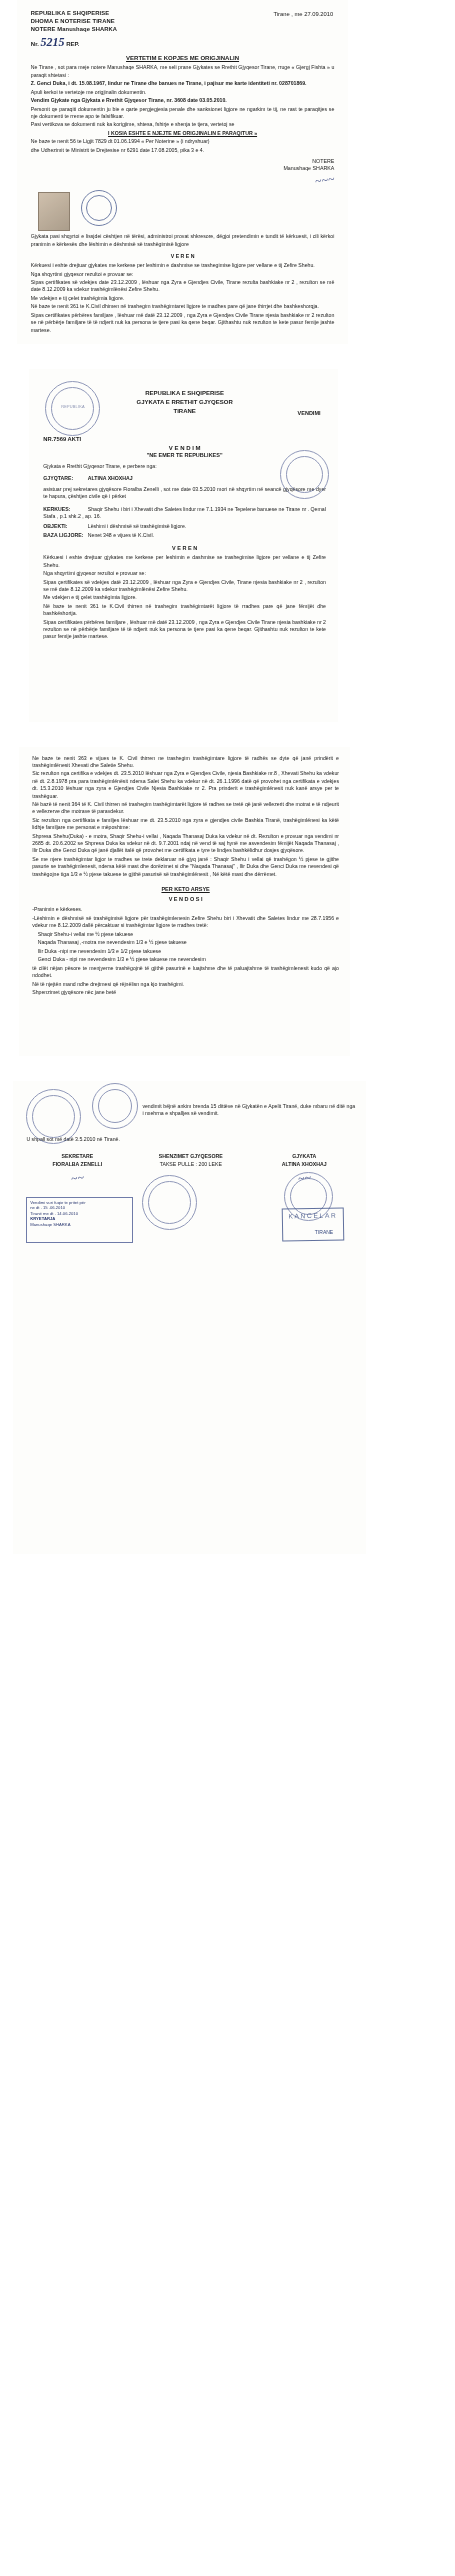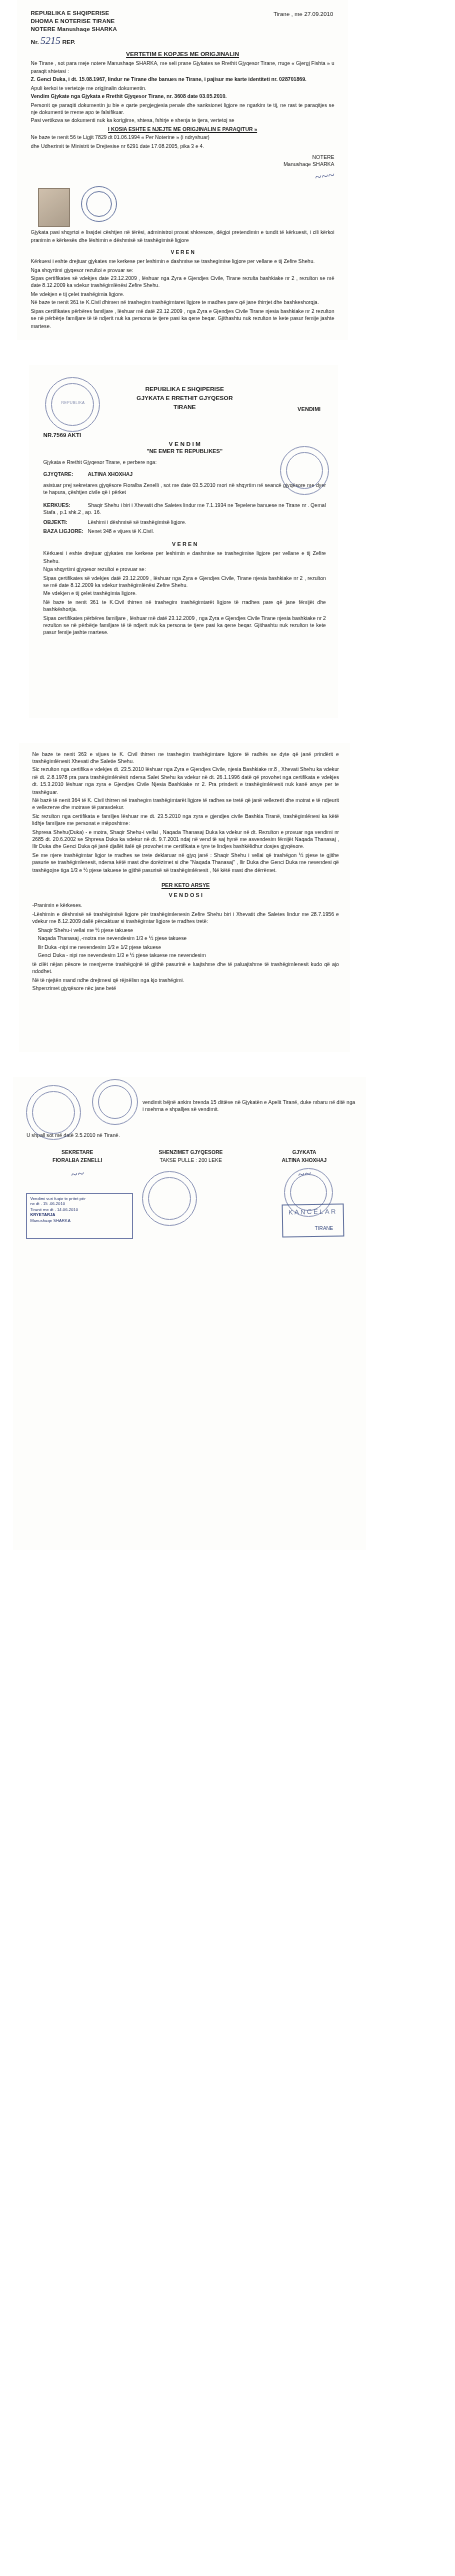--- a/index.html
+++ b/index.html
@@ -62,23 +62,23 @@
   .hdr .ln { display: block; }
   .hdrnum {
     font-family: "Liberation Sans", sans-serif;
     font-weight: 700;
     font-size: 6px;
     margin-top: 1.1px;
   }
   .hdrnum .pen {
     font-family: "Liberation Serif", serif;
     font-style: italic;
-    font-size: 10px;
+    font-size: 12px;
     color: #25356b;
-    font-weight: 400;
+    font-weight: 700;
   }
   .topright {
     position: absolute;
     right: 14.3px;
     top: 11px;
     font-size: 5.8px;
     font-family: "Liberation Sans", sans-serif;
   }
   .title-u {
     text-align: center;

